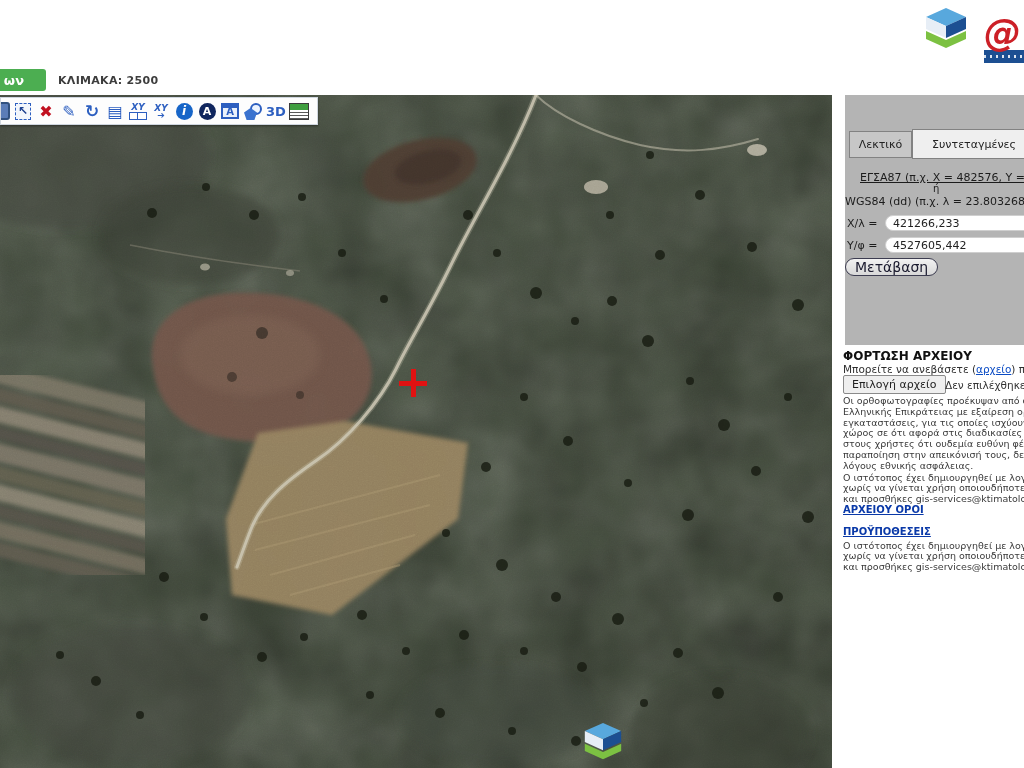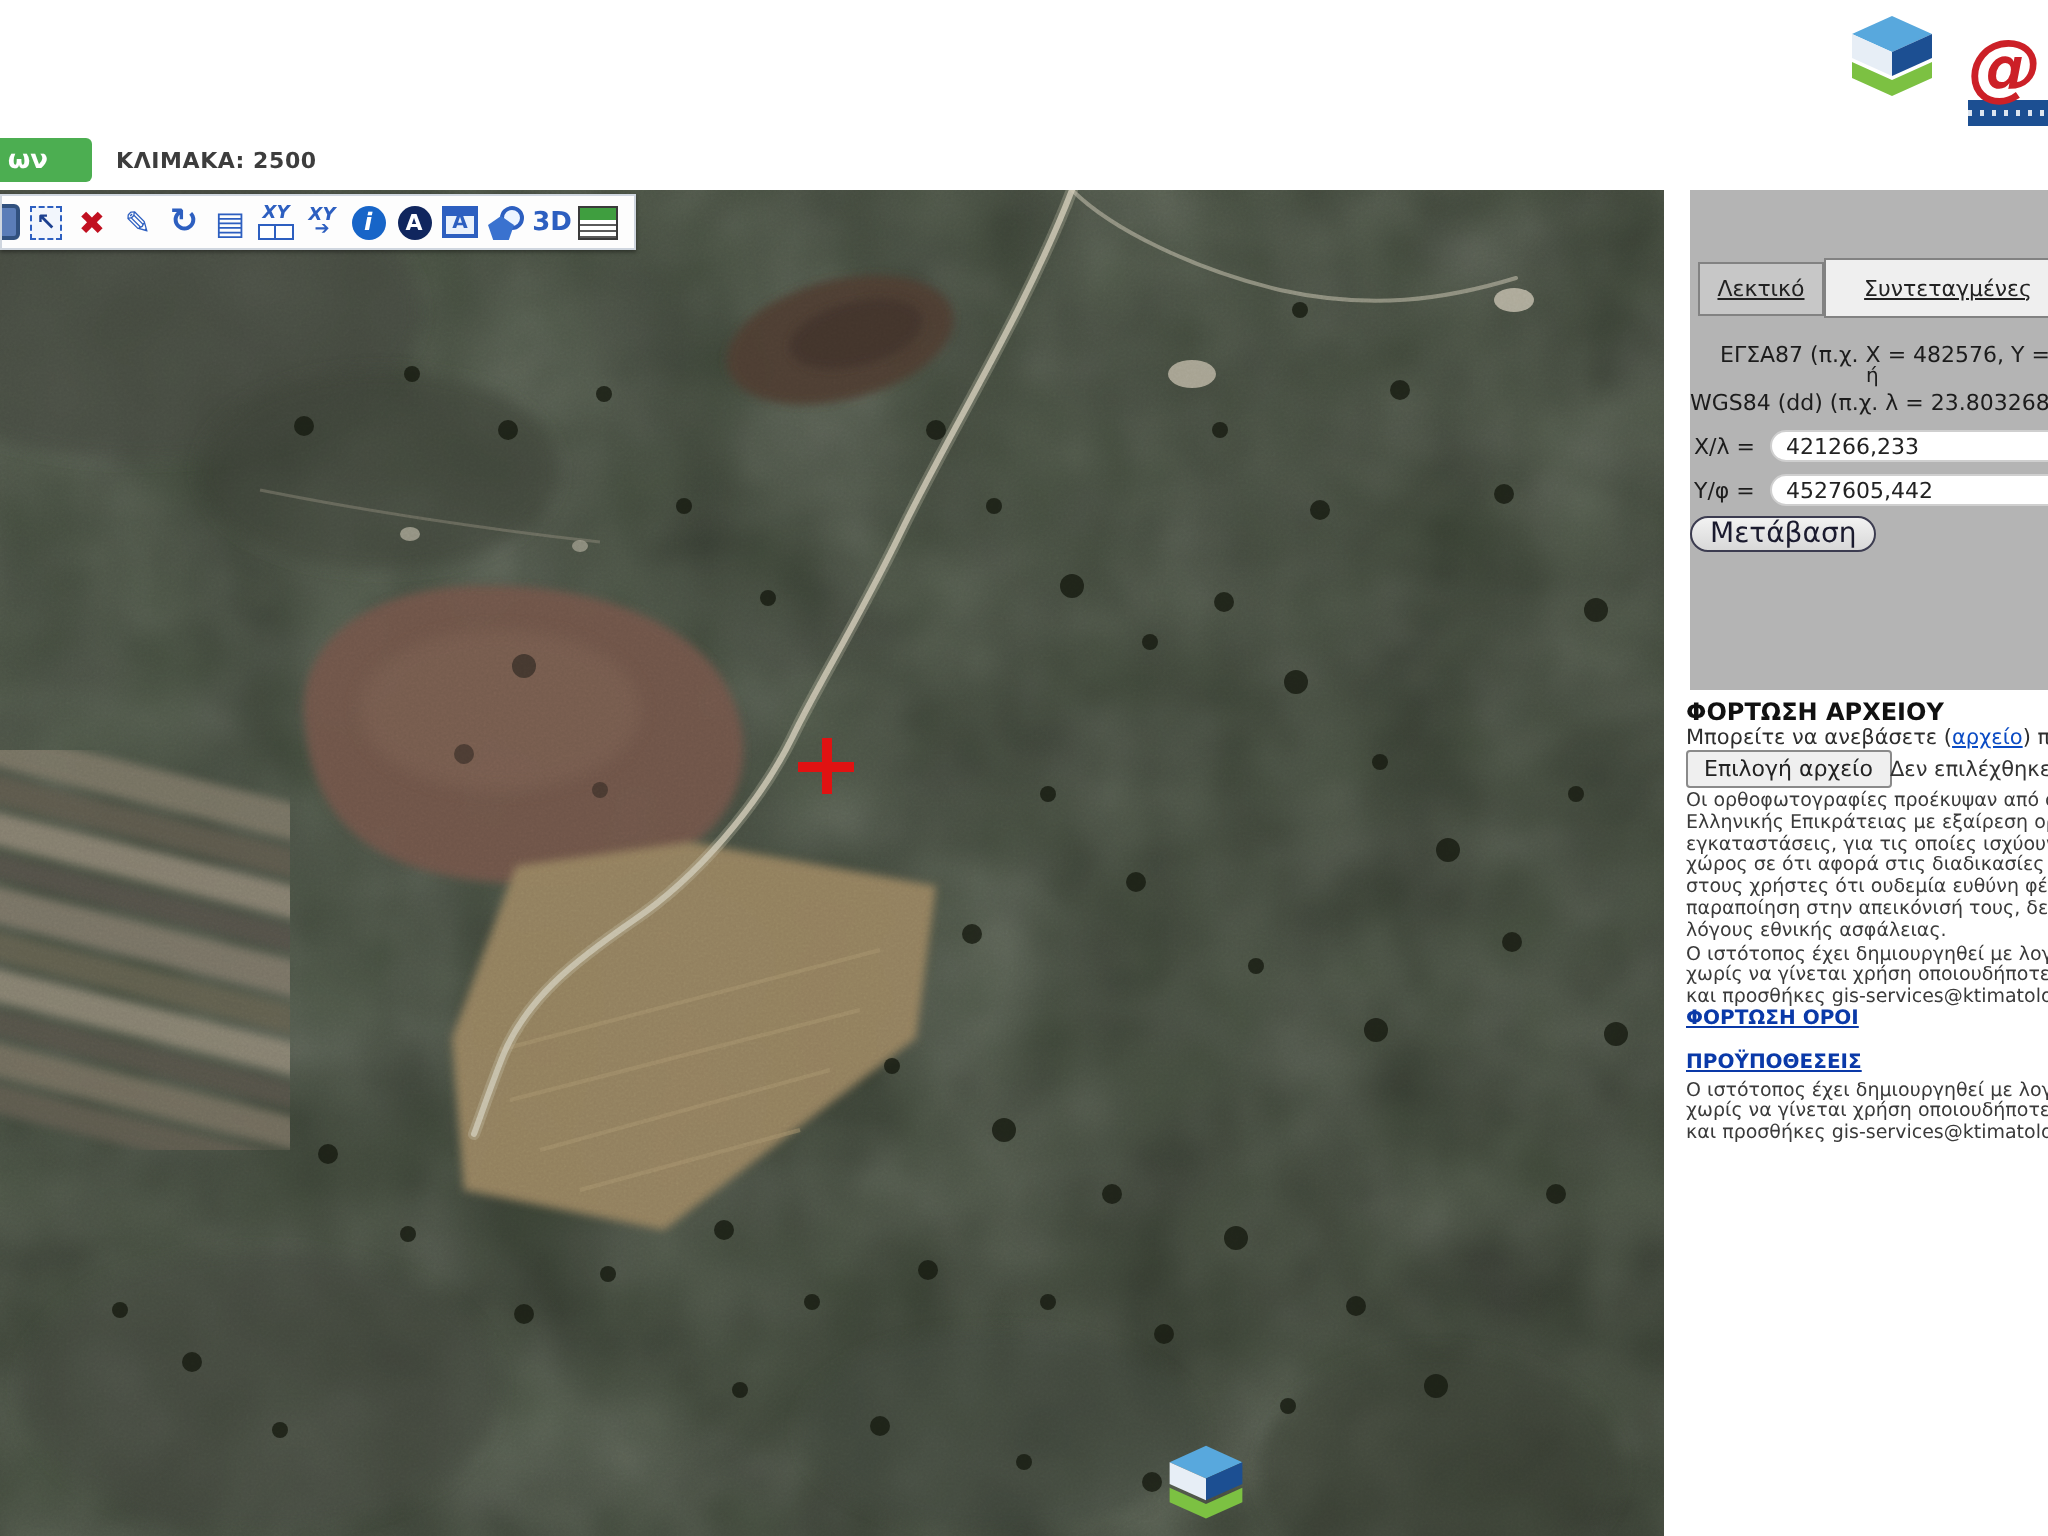--- a/index.html
+++ b/index.html
@@ -62,21 +62,21 @@
                clip-path:polygon(50% 0,100% 38%,80% 100%,20% 100%,0 38%); margin-top:6px; }
   .i11 .circ { display:block; width:12px; height:12px; border:2px solid #2d5fc0; border-radius:50%;
                background:rgba(230,240,255,.75); margin-left:-7px; margin-top:-4px; }
   .i12 .g { font-size:13px; color:#2d5fc0; }
   .i13 .g { display:block; width:20px; height:17px; border:1px solid #3a3a3a;
         background:linear-gradient(#3f9e3f 0 6px,#fff 6px 8px,#5a5a5a 8px 9px,#fff 9px 11px,#5a5a5a 11px 12px,#fff 12px 14px,#5a5a5a 14px 15px,#fff 15px); }
 
   
   .graybox { position:absolute; left:845px; top:95px; width:179px; height:250px; background:#b4b4b4; }
   .tab { position:absolute; font-size:11px; color:#222; display:flex; align-items:center;
-         justify-content:center; border:1px solid #828282; cursor:pointer;text-decoration:underline; }
+         justify-content:center; border:1px solid #828282; cursor:pointer; }
   .tab-lektiko { left:849px; top:131px; width:63px; height:27px; background:#c7c7c7; }
   .tab-synt { left:912px; top:129px; width:124px; height:30px; background:#efefef; }
 
   .coord-line { position:absolute; white-space:nowrap; font-size:11px; color:#1c1c1c; }
   .coord-label { position:absolute; white-space:nowrap; font-size:11px; color:#1c1c1c; }
   .coord-input { position:absolute; width:150px; height:16px; border:1px solid #cfcfcf; border-radius:8px;
                  background:#fff; font-family:inherit; font-size:11px; color:#222; padding:0 7px; }
   .go-btn { position:absolute; left:845px; top:258px; height:18px; padding:0 9px;
             border:1.5px solid #3c3c50; border-radius:9px; background:linear-gradient(#f2f2f2,#d8d8d8);
             font-family:inherit; font-size:14px; color:#1a1a2e; cursor:pointer; white-space:nowrap; }
@@ -318,21 +318,21 @@
       <polygon points="42,11 42,23 22,32 22,20" fill="#1c4f92"></polygon>
       <polygon points="2,11 2,23 22,32 22,20" fill="#e7eef6"></polygon>
     </svg>
   </div>
 
   <div class="graybox"></div>
 
   <div class="tab tab-lektiko">Λεκτικό</div>
   <div class="tab tab-synt">Συντεταγμένες</div>
 
-  <div class="coord-line" style="left:860px;top:171px;">ΕΓΣΑ87 (π.χ. X = 482576, Y =</div>
+  <div class="coord-line" style="left:860px;top:171px;text-decoration:underline;">ΕΓΣΑ87 (π.χ. X = 482576, Y =</div>
   <div class="coord-line" style="left:933px;top:183px;font-size:10px;">ή</div>
   <div class="coord-line" style="left:845px;top:195px;">WGS84 (dd) (π.χ. λ = 23.803268, φ</div>
 
   <span class="coord-label" style="left:847px;top:217px;">X/λ =</span>
   <input class="coord-input" style="left: 885px; top: 215px;" value="421266,233">
   <span class="coord-label" style="left:847px;top:239px;">Y/φ =</span>
   <input class="coord-input" style="left: 885px; top: 237px;" value="4527605,442">
   <button class="go-btn">Μετάβαση</button>
 
   <div class="upload-title">ΦΟΡΤΩΣΗ ΑΡΧΕΙΟΥ</div>
@@ -345,20 +345,20 @@
   <div class="p-line" style="top:418px;">εγκαταστάσεις, για τις οποίες ισχύουν περιο</div>
   <div class="p-line" style="top:428px;">χώρος σε ότι αφορά στις διαδικασίες των α</div>
   <div class="p-line" style="top:439px;">στους χρήστες ότι ουδεμία ευθύνη φέρει για</div>
   <div class="p-line" style="top:450px;">παραποίηση στην απεικόνισή τους, δεδομέν</div>
   <div class="p-line" style="top:461px;">λόγους εθνικής ασφάλειας.</div>
 
   <div class="p-line" style="top:473px;">Ο ιστότοπος έχει δημιουργηθεί με λογισμικό</div>
   <div class="p-line" style="top:483px;">χωρίς να γίνεται χρήση οποιουδήποτε άλλου</div>
   <div class="p-line" style="top:494px;">και προσθήκες gis-services@ktimatologio.g</div>
 
-  <a class="big-link" href="#" style="top:504px;">ΦΟΡΤΩΣΗ ΟΡΟΙ</a>
+  <a class="big-link" href="#" style="top:504px;">ΑΡΧΕΙΟΥ ΟΡΟΙ</a>
   <a class="big-link" href="#" style="top:526px;">ΠΡΟΫΠΟΘΕΣΕΙΣ</a>
 
   <div class="p-line" style="top:541px;">Ο ιστότοπος έχει δημιουργηθεί με λογισμικό</div>
   <div class="p-line" style="top:551px;">χωρίς να γίνεται χρήση οποιουδήποτε άλλου</div>
   <div class="p-line" style="top:562px;">και προσθήκες gis-services@ktimatologio.g</div>
 
 </div>
 
 </body></html>

